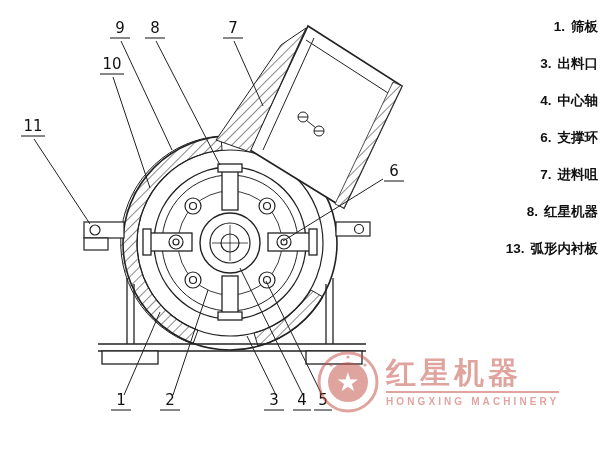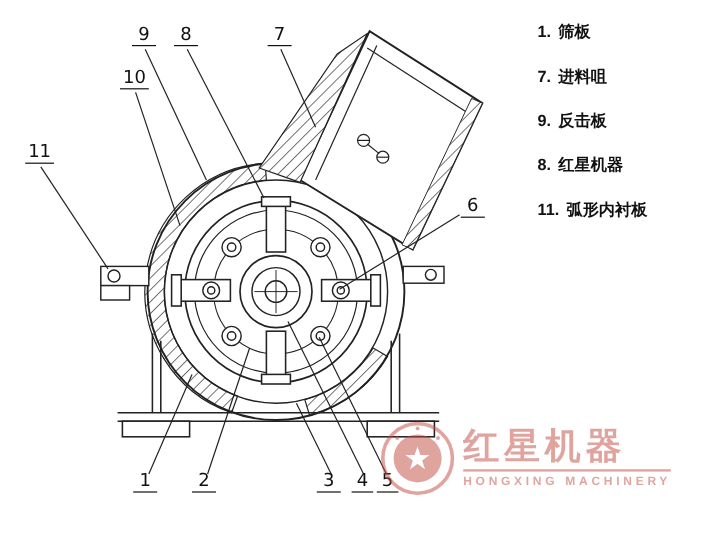--- a/index.html
+++ b/index.html
@@ -1,20 +1,20 @@
 <!DOCTYPE html>
 <html><head>
 <meta charset="utf-8">
 <style>
   html,body{margin:0;padding:0;background:#fff;}
   .stage{position:relative;width:600px;height:450px;background:#ffffff;overflow:hidden;
          font-family:"Liberation Sans","DejaVu Sans",sans-serif;}
   .stage svg text{font-family:"DejaVu Sans","Liberation Sans",sans-serif;}
   .legend{position:absolute;left:448px;top:8px;width:150px;color:#111;}
-  .legend-row{height:37px;line-height:37px;font-size:13.5px;font-weight:700;white-space:nowrap;}
+  .legend-row{height:37px;line-height:37px;font-size:13.5px;font-weight:700;white-space:nowrap;text-align:right;}
   .legend-row .num{margin-right:6px;}
   .watermark{position:absolute;left:316px;top:350px;width:280px;display:flex;align-items:center;
              gap:6px;opacity:.5;color:#c34b42;pointer-events:none;}
   .wm-badge{flex:0 0 auto;}
   .wm-textcol{display:flex;flex-direction:column;}
   .wm-brand{font-size:30px;font-weight:700;letter-spacing:4px;line-height:1.05;
             border-bottom:2px solid currentColor;padding-bottom:2px;white-space:nowrap;}
   .wm-sub{font-size:10px;font-weight:700;letter-spacing:3.1px;margin-top:3px;white-space:nowrap;}
 </style>
 </head>
@@ -175,19 +175,21 @@
     </svg>
     <div class="wm-textcol">
       <div class="wm-brand">红星机器</div>
       <div class="wm-sub">HONGXING MACHINERY</div>
     </div>
   </div>
 
   
   <div class="legend">
     <div class="legend-row"><span class="num">1.</span><span>筛板</span></div>
+    <div class="legend-row"><span class="num">3.</span><span>出料口</span></div>
+    <div class="legend-row"><span class="num">4.</span><span>中心轴</span></div>
+    <div class="legend-row"><span class="num">6.</span><span>支撑环</span></div>
     <div class="legend-row"><span class="num">7.</span><span>进料咀</span></div>
-    <div class="legend-row"><span class="num">9.</span><span>反击板</span></div>
     <div class="legend-row"><span class="num">8.</span><span>红星机器</span></div>
-    <div class="legend-row"><span class="num">11.</span><span>弧形内衬板</span></div>
+    <div class="legend-row"><span class="num">13.</span><span>弧形内衬板</span></div>
   </div>
 
 </div>
 
 </body></html>

